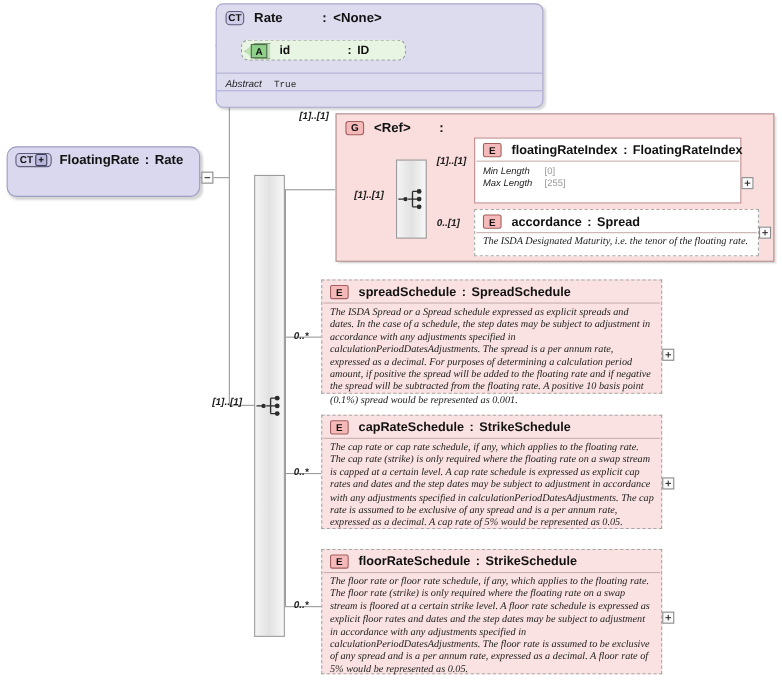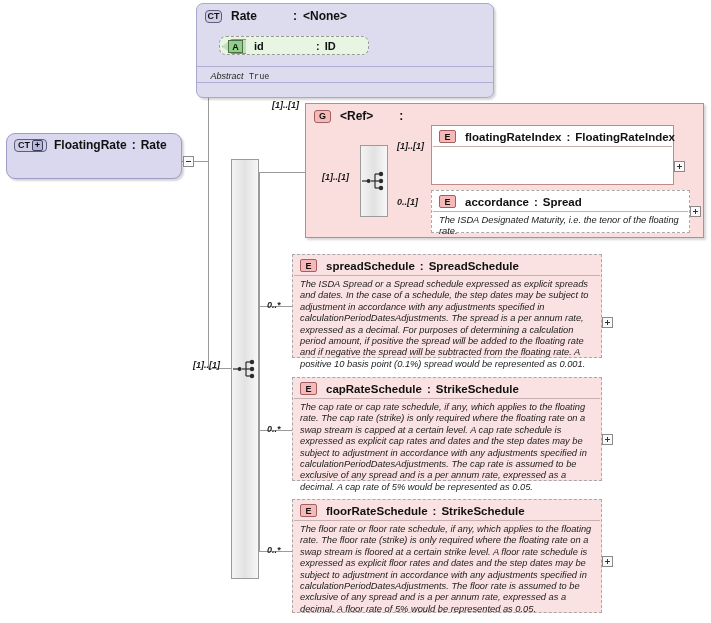--- a/index.html
+++ b/index.html
@@ -97,21 +97,21 @@
   }
   .badge-ct{
     display:inline-flex;align-items:center;justify-content:center;
     border:1px solid #5d5d7a;border-radius:4px;background:#cfcde8;
     font-size:9px;font-weight:bold;color:#101010;
     height:13px;min-width:17px;line-height:13px;margin-right:9px;box-sizing:border-box;
   }
   .r-sep{height:1px;background:#b0aed4;margin:0;}
   .r-props{padding:3px 8px 1px 8px;font-size:9px;}
   .r-prop-row{display:flex;align-items:baseline;}
-  .r-prop-k{font-style:italic;color:#222;width:44px;text-align:center;}
+  .r-prop-k{font-style:italic;color:#222;width:44px;}
   .r-prop-v{color:#2a2a2a;font-size:8.5px;font-family:Liberation Mono, monospace;}
   .r-doc{padding:1px 8px 4px 8px;font-size:9.5px;font-style:italic;color:#222;}
 
   
   .attrbox{
     position:absolute;
     border:1px dashed #9a9a9a;
     border-radius:7px;
     background:#e8f5e3;
     box-sizing:border-box;
@@ -175,21 +175,21 @@
   }
   .badge-e{
     display:inline-flex;align-items:center;justify-content:center;
     border:1px solid #a35f5f;border-radius:2px;background:#f6b9b9;
     font-size:9px;font-weight:bold;color:#101010;
     width:17px;height:13px;margin-right:9px;box-sizing:border-box;flex:none;
   }
   .e-sep{height:1px;background:#c9b0b0;margin:0 1px;}
   .e-doc{
     padding:3px 6px 4px 7px;
-    font-size:9.3px;line-height:11.4px;font-style:italic;color:#222;
+    font-size:9.3px;line-height:11.4px;font-style:italic;color:#222;font-family:Liberation Serif, serif;
   }
   .e-props{padding:3px 7px 4px 7px;font-size:8.6px;}
   .e-prop-row{display:flex;align-items:baseline;line-height:11px;}
   .e-prop-k{font-style:italic;color:#222;width:56px;}
   .e-prop-v{color:#9a9a9a;}
 
   
   .seqbar{
     position:absolute;
     border:1px solid #9b9b9b;
@@ -317,20 +317,30 @@
 
   <div class="card" style="left:397px;top:141px;">[1]..[1]</div>
   <div class="elembox required" style="left:431px;top:125px;width:243px;height:60px;">
     <div class="e-title">
       <span class="badge-e">E</span>
       <span>floatingRateIndex</span>
       <span style="margin:0 5px;">:</span>
       <span>FloatingRateIndex</span>
     </div>
     <div class="e-sep"></div>
+    <div class="e-props">
+      <div class="e-prop-row">
+        <span class="e-prop-k">Min Length</span>
+        <span class="e-prop-v">[0]</span>
+      </div>
+      <div class="e-prop-row">
+        <span class="e-prop-k">Max Length</span>
+        <span class="e-prop-v">[255]</span>
+      </div>
+    </div>
   </div>
   <div class="expander plus" style="left:674px;top:161px;"></div>
 
   <div class="card" style="left:397px;top:197px;">0..[1]</div>
   <div class="elembox optional" style="left:431px;top:190px;width:259px;height:43px;">
     <div class="e-title">
       <span class="badge-e">E</span>
       <span>accordance</span>
       <span style="margin:0 5px;">:</span>
       <span>Spread</span>

